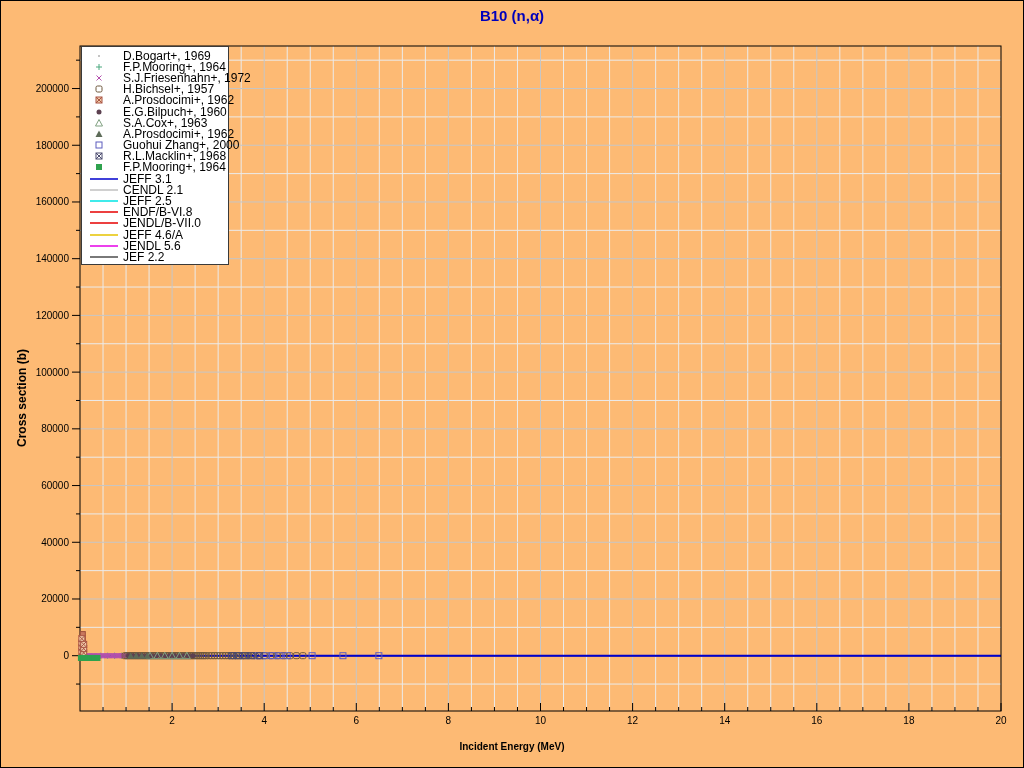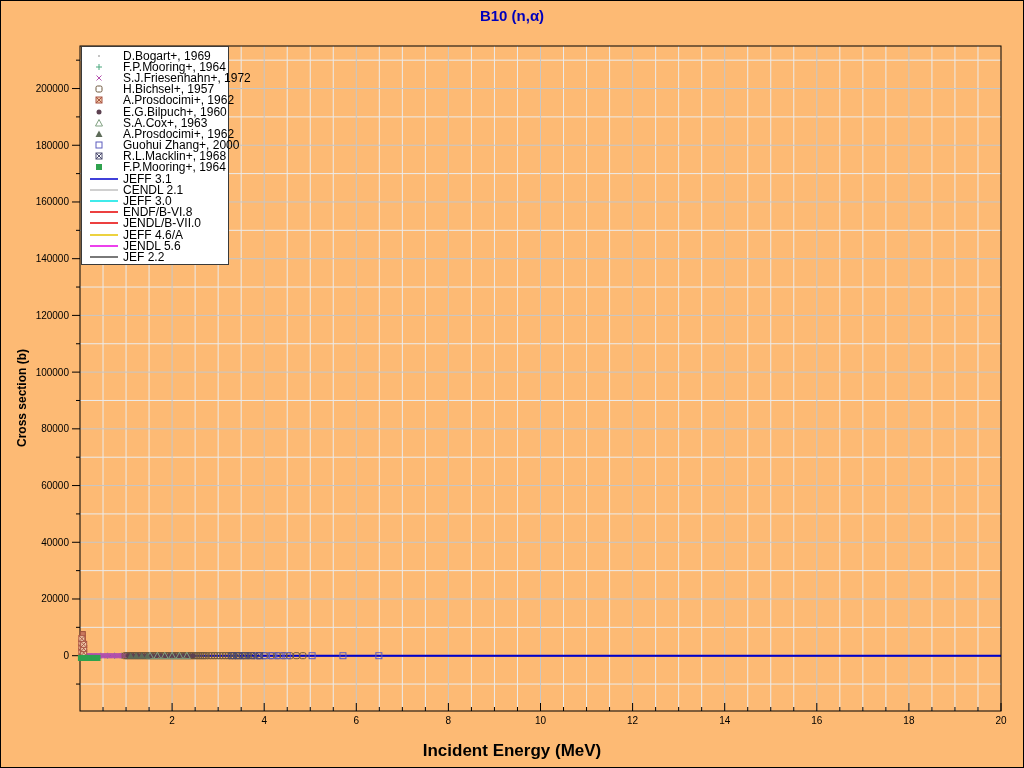--- a/index.html
+++ b/index.html
@@ -2,21 +2,21 @@
 <html><head>
 <meta charset="utf-8">
 <style>
   html,body{margin:0;padding:0;background:#fff;}
   .canvas{position:relative;width:1022px;height:766px;border:1px solid #000;background:#fdba74;
           font-family:"Liberation Sans",sans-serif;overflow:hidden;}
   .chart-title{position:absolute;top:6px;left:0;right:0;text-align:center;
           color:#0000bb;font-weight:bold;font-size:15px;}
   svg.plot{position:absolute;left:0;top:0;}
   .xlabel{position:absolute;top:740px;left:0;right:0;text-align:center;
-          font-weight:bold;font-size:17px;color:#000;}
+          font-weight:bold;font-size:10px;color:#000;}
   .ylabel{position:absolute;left:21px;top:397px;transform:translate(-50%,-50%) rotate(-90deg);
           font-weight:bold;font-size:12px;color:#000;white-space:nowrap;}
   .legend{position:absolute;left:80px;top:45px;width:148px;height:219px;background:#fff;
           border:1px solid #3a3a3a;box-sizing:border-box;padding:3px 0 0 5px;z-index:5;}
   .lrow{display:flex;align-items:center;height:11.2px;font-size:12px;color:#000;}
   .lmark{width:36px;flex:none;display:flex;align-items:center;justify-content:flex-start;}
   .ltext{white-space:nowrap;}
 </style>
 </head>
 <body>
@@ -502,21 +502,21 @@
           </svg>
         </span>
         <span class="ltext">CENDL 2.1</span>
       </div>
       <div class="lrow">
         <span class="lmark">
           <svg width="34" height="10">
             <line x1="3" y1="5" x2="31" y2="5" stroke="#00e5e5" stroke-width="1.5"></line>
           </svg>
         </span>
-        <span class="ltext">JEFF 3.0</span>
+        <span class="ltext">JEFF 2.5</span>
       </div>
       <div class="lrow">
         <span class="lmark">
           <svg width="34" height="10">
             <line x1="3" y1="5" x2="31" y2="5" stroke="#e60000" stroke-width="1.5"></line>
           </svg>
         </span>
         <span class="ltext">ENDF/B-VI.8</span>
       </div>
       <div class="lrow">

